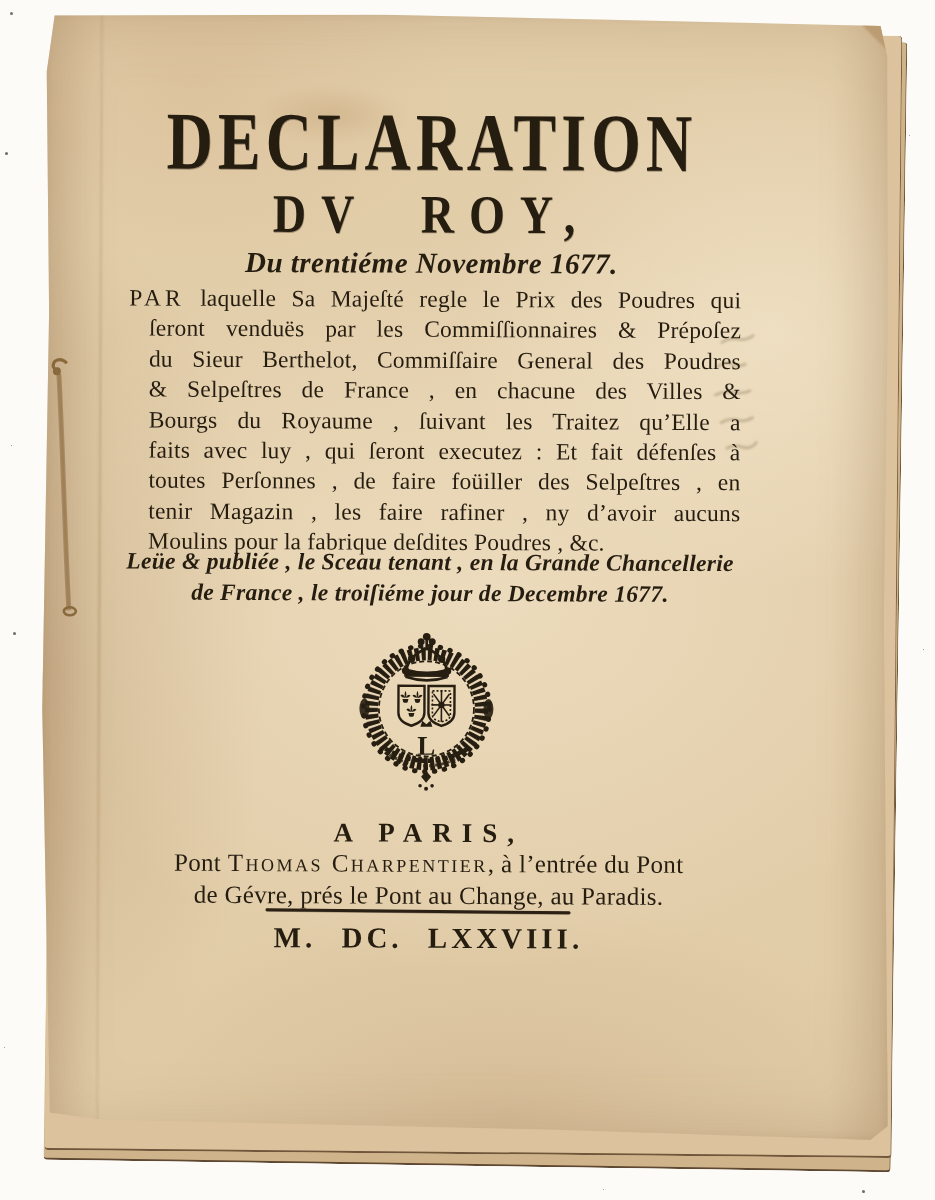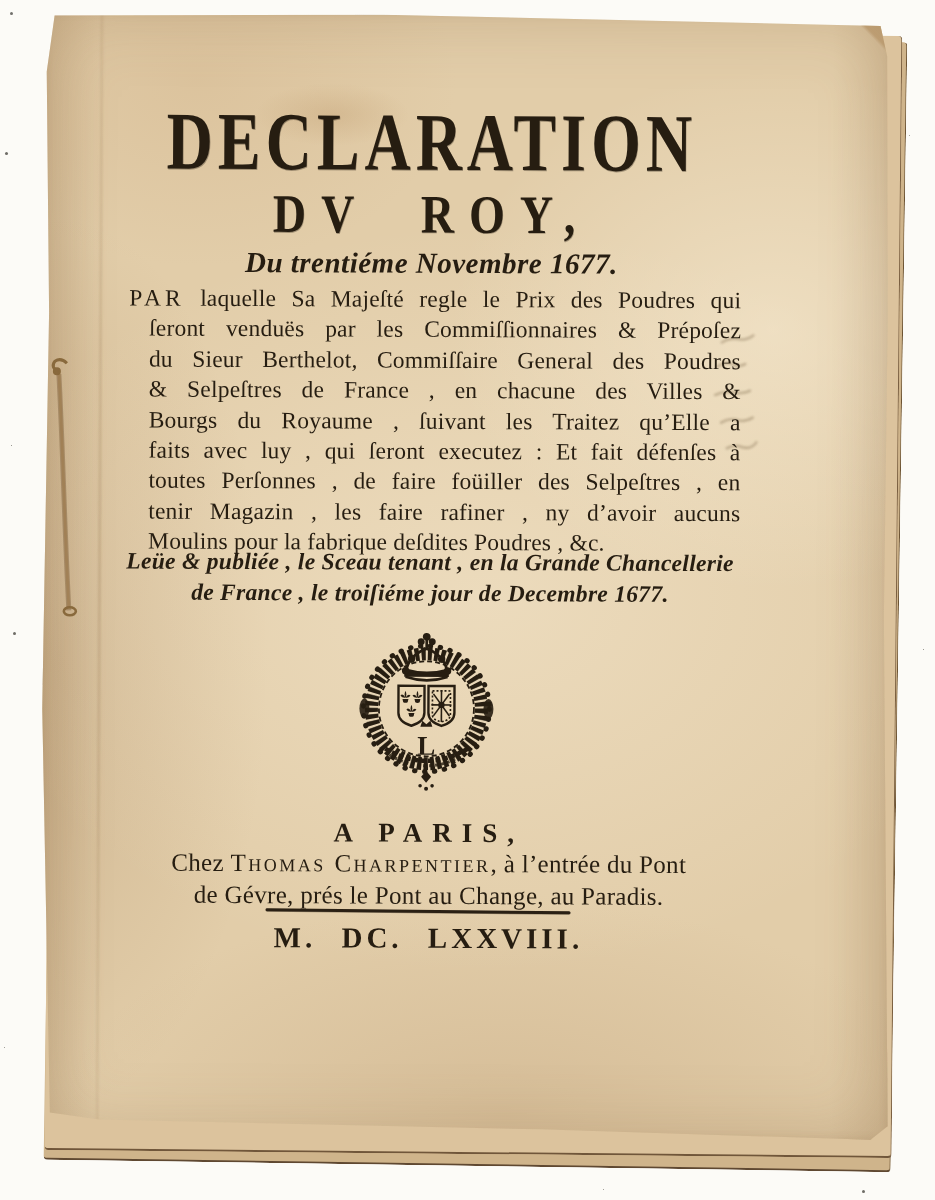--- a/index.html
+++ b/index.html
@@ -190,20 +190,20 @@
 
       <g fill="#271e12">
         <path d="M71 140 l5 6 l-5 6 l-5 -6 z"></path>
         <circle cx="65" cy="155" r="1.8"></circle>
           <circle cx="71" cy="158" r="2"></circle>
           <circle cx="77" cy="155" r="1.8"></circle>
       </g>
     </svg>
 
     <div class="block city">A PARIS,</div>
-    <div class="block chez"><span>Chez </span><span class="sc">Thomas Charpentier</span><span>, à l’entrée du Pont</span></div>
+    <div class="block chez"><span>Pont </span><span class="sc">Thomas Charpentier</span><span>, à l’entrée du Pont</span></div>
     <div class="block gevre">de Gévre, prés le Pont au Change, au Paradis.</div>
     <div class="rule"></div>
     <div class="block roman">M. DC. LXXVIII.</div>
 
     <div class="vignette"></div>
   </div>
 </div>
 
 </body></html>

